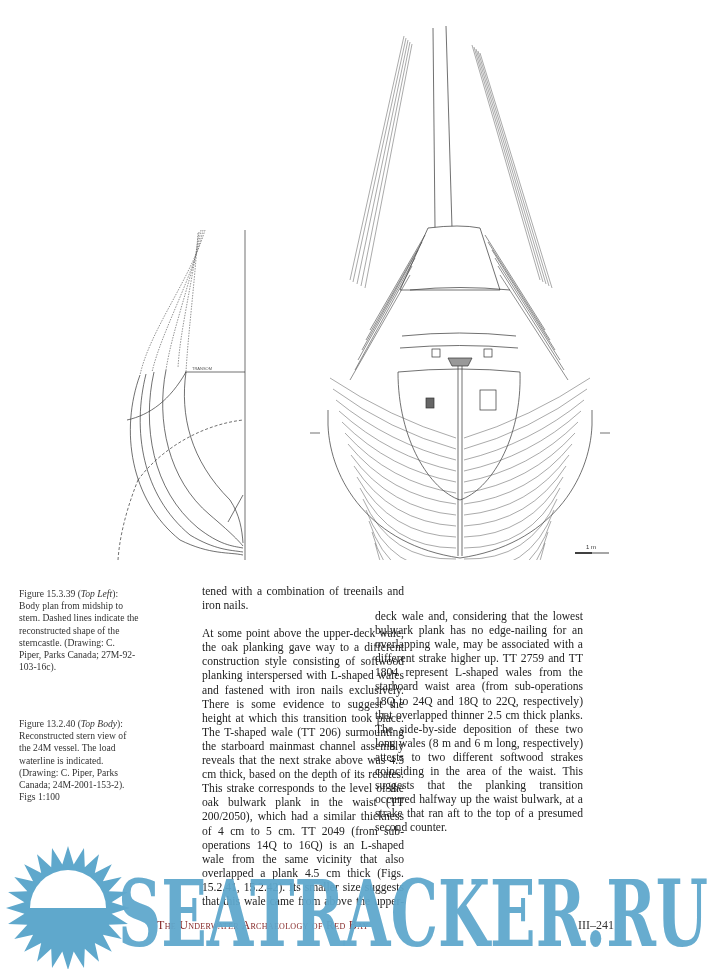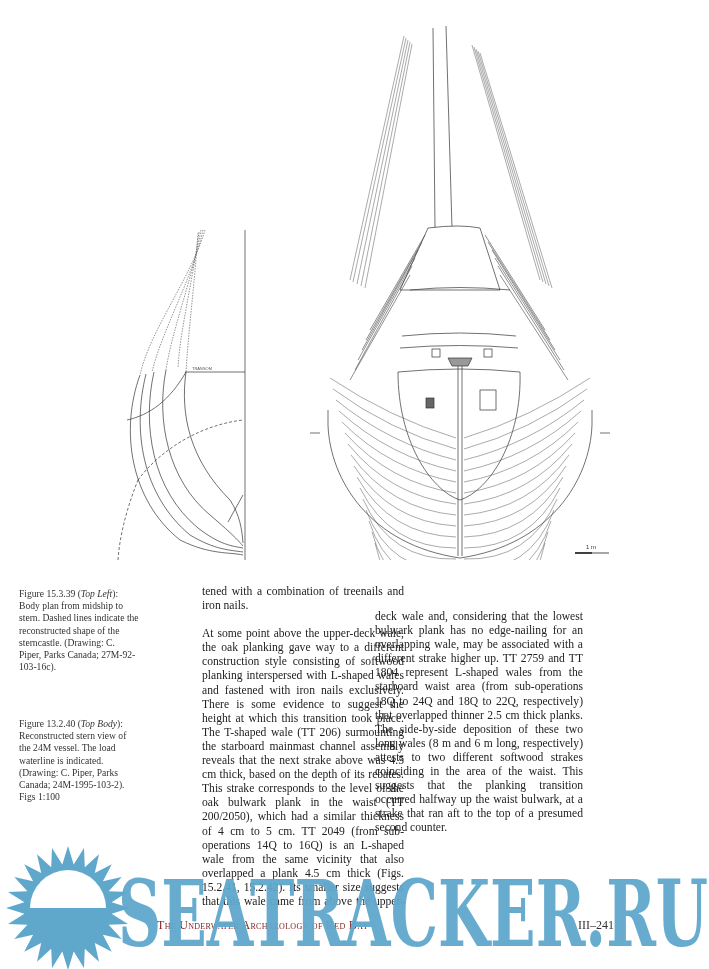--- a/index.html
+++ b/index.html
@@ -152,21 +152,21 @@
     <line x1="275" y1="553" x2="292" y2="553" stroke="#000" stroke-width="1.5"></line>
     <line x1="292" y1="553" x2="309" y2="553" stroke="#888" stroke-width="1.5"></line>
     <text x="286" y="549" font-size="6" fill="#333" stroke="none" font-family="Liberation Sans, sans-serif">1 m</text>
   </g>
 </svg>
 
 <div id="caption-1" class="abs caption">
   <span>Figure 15.3.39</span> (<i>Top Left</i>)<span>: Body plan from midship to stern. Dashed lines indicate the reconstructed shape of the sterncastle. (Drawing: C. Piper, Parks Canada; 27M-92-103-16c).</span>
 </div>
 <div id="caption-2" class="abs caption">
-  <span>Figure 13.2.40</span> (<i>Top Body</i>)<span>: Reconstructed stern view of the 24M vessel. The load waterline is indicated. (Drawing: C. Piper, Parks Canada; 24M-1995-103-2).</span><br>
+  <span>Figure 13.2.40</span> (<i>Top Body</i>)<span>: Reconstructed stern view of the 24M vessel. The load waterline is indicated. (Drawing: C. Piper, Parks Canada; 24M-2001-153-2).</span><br>
   <span>Figs 1:100</span>
 </div>
 
 <div id="col-1" class="abs col">
   <p>tened with a combination of treenails and iron nails.</p>
   <p class="p-last">At some point above the upper-deck wale, the oak planking gave way to a different construction style consisting of softwood planking interspersed with L-shaped wales and fastened with iron nails exclusively. There is some evidence to suggest the height at which this transition took place. The T-shaped wale (TT 206) surmounting the starboard mainmast channel assembly reveals that the next strake above was 4.5 cm thick, based on the depth of its rebates. This strake corresponds to the level of the oak bulwark plank in the waist (TT 200/2050), which had a similar thickness of 4 cm to 5 cm. TT 2049 (from sub-operations 14Q to 16Q) is an L-shaped wale from the same vicinity that also overlapped a plank 4.5 cm thick (Figs. 15.2.41, 15.2.42). Its smaller size suggests that this wale came from above the upper-</p>
 </div>
 <div id="col-2" class="abs col">
   <p>deck wale and, considering that the lowest bulwark plank has no edge-nailing for an overlapping wale, may be associated with a different strake higher up. TT 2759 and TT 1804 represent L-shaped wales from the starboard waist area (from sub-operations 18Q to 24Q and 18Q to 22Q, respectively) that overlapped thinner 2.5 cm thick planks. The side-by-side deposition of these two long wales (8 m and 6 m long, respectively) attests to two different softwood strakes coinciding in the area of the waist. This suggests that the planking transition occurred halfway up the waist bulwark, at a strake that ran aft to the top of a presumed second counter.</p>
 </div>

